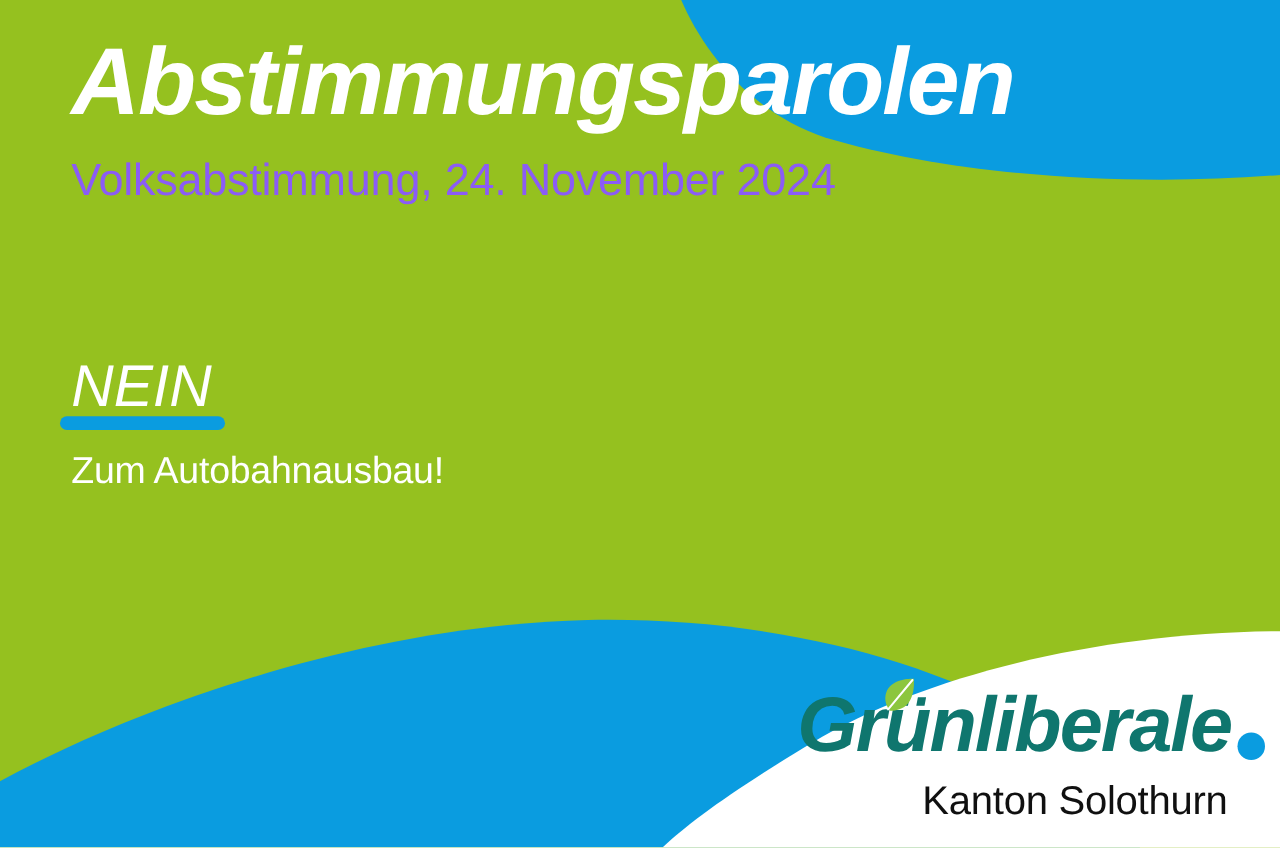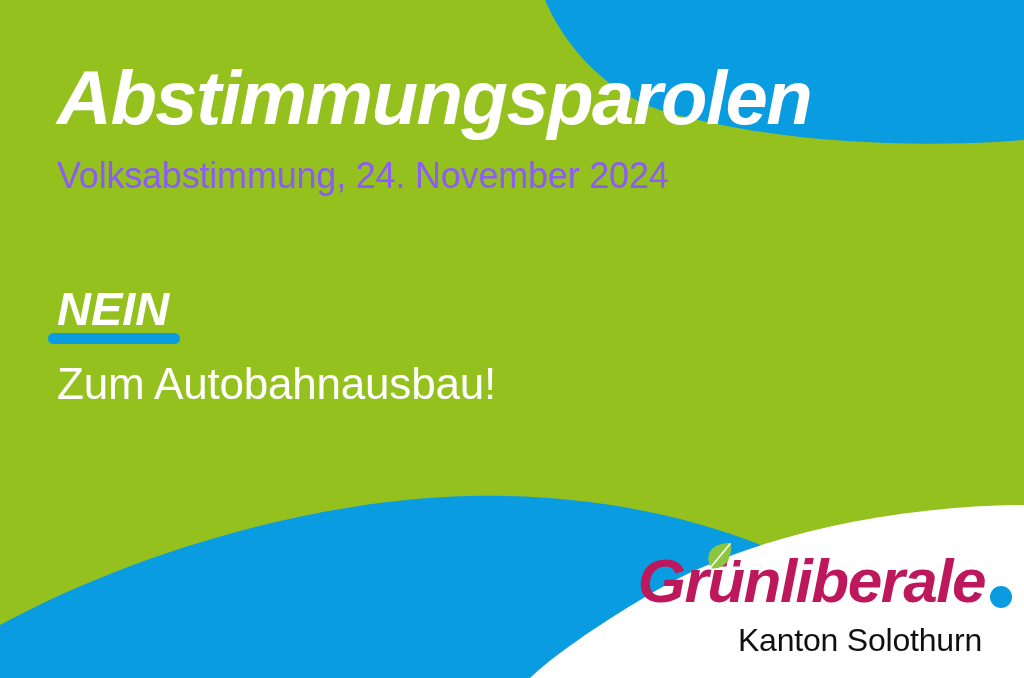--- a/index.html
+++ b/index.html
@@ -29,21 +29,21 @@
     top: 0;
     left: 0;
     width: 1024px;
     height: 678px;
   }
 
   
   #headline-block {
     position: absolute;
     left: 57px;
-    top: 60px;
+    top: 28px;
   }
   #poster-title {
     font-family: "Liberation Sans", sans-serif;
     font-size: 76px;
     font-weight: bold;
     font-style: italic;
     color: #ffffff;
     letter-spacing: -1.5px;
     line-height: 1.0;
     white-space: nowrap;
@@ -69,40 +69,40 @@
     top: 285px;
   }
   #recommendation-verdict-wrap {
     position: relative;
     display: inline-block;
     padding-bottom: 16px;
   }
   #recommendation-verdict {
     font-family: "Liberation Sans", sans-serif;
     font-size: 47px;
-    font-weight: bold;
+    font-weight: normal;
     font-style: italic;
     color: #ffffff;
     letter-spacing: 0px;
     line-height: 1.0;
     white-space: nowrap;
     display: block;
   }
   #recommendation-underline {
     position: absolute;
     left: -9px;
     bottom: 4px;
     width: 132px;
     height: 11px;
     border-radius: 6px;
     background: #0a9ce0;
   }
   #recommendation-text {
     font-family: "Liberation Sans", sans-serif;
-    font-size: 44px;
+    font-size: 30px;
     font-weight: normal;
     color: #ffffff;
     letter-spacing: -0.2px;
     line-height: 1.0;
     white-space: nowrap;
     margin: 0;
     padding-top: 14px;
   }
 
   
@@ -117,21 +117,21 @@
     position: relative;
     display: block;
     height: 66px;
     white-space: nowrap;
   }
   #logo-wordmark {
     font-family: "Liberation Sans", sans-serif;
     font-size: 62px;
     font-weight: bold;
     font-style: italic;
-    color: #be185d;
+    color: #0f766e;
     letter-spacing: -1.5px;
     line-height: 66px;
     white-space: nowrap;
     display: inline-block;
     vertical-align: top;
   }
   #logo-leaf-icon {
     position: absolute;
     left: 93px;
     top: -7px;

